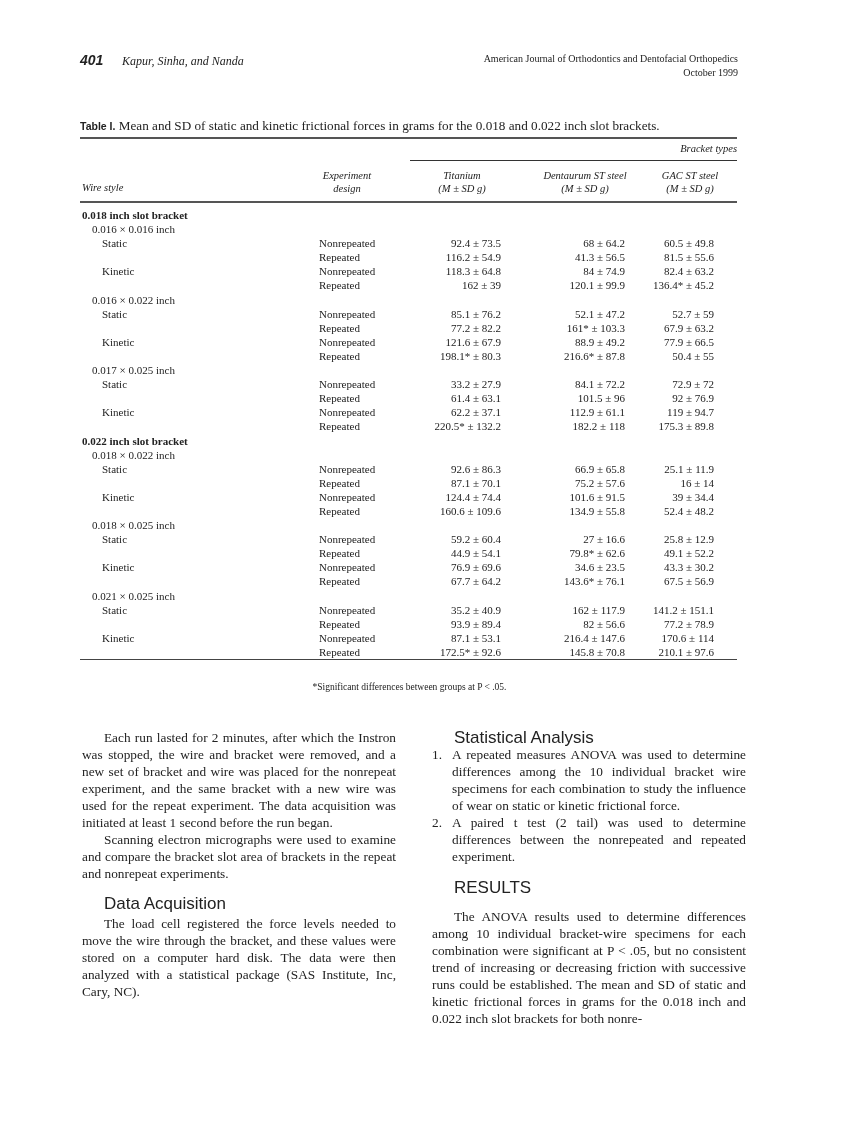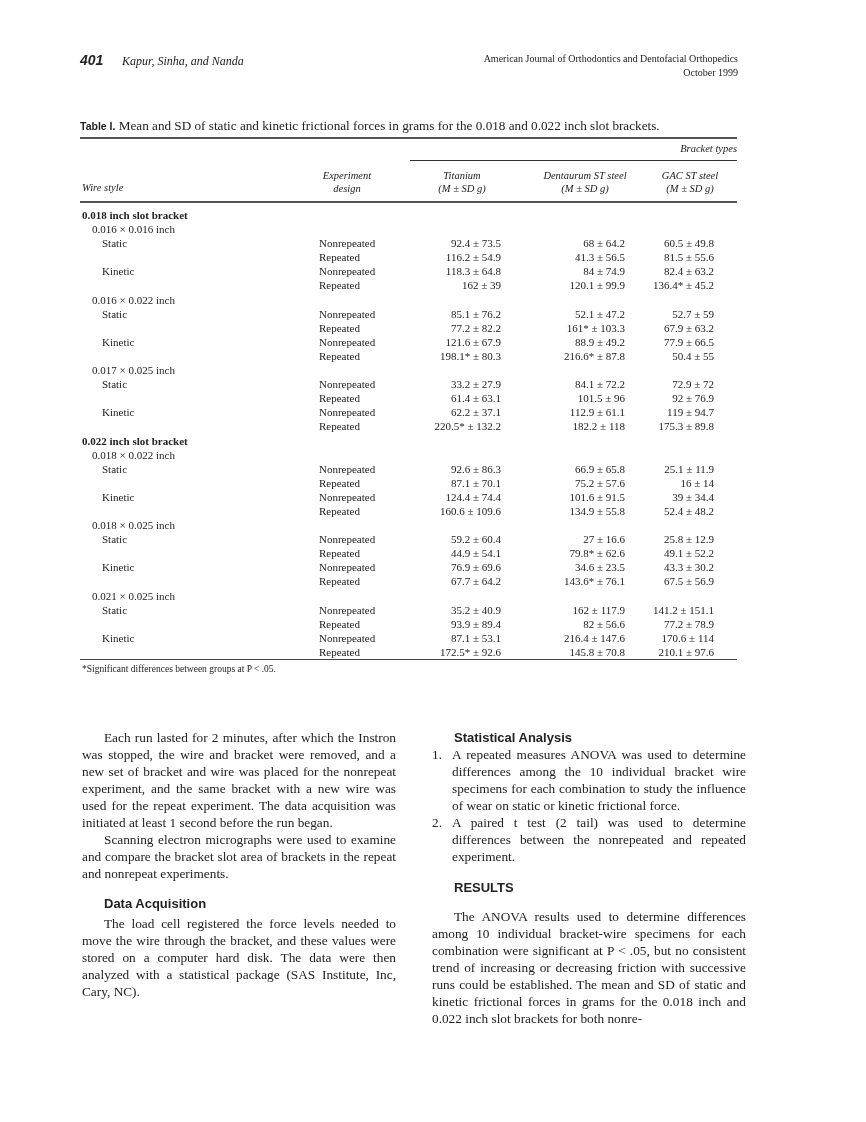--- a/index.html
+++ b/index.html
@@ -31,27 +31,27 @@
   .tbody { position: relative; font-size: 11px; padding-top: 5px; }
   .row { position: relative; height: 14.1px; line-height: 14.1px; white-space: nowrap; }
   .section-label { font-weight: bold; padding-left: 2px; }
   .sub-label { padding-left: 12px; }
   .cell-wire { position: absolute; left: 22px; }
   .cell-design { position: absolute; left: 239px; }
   .cell-ti { position: absolute; left: 320px; width: 101px; text-align: right; }
   .cell-de { position: absolute; left: 430px; width: 115px; text-align: right; }
   .cell-gac { position: absolute; left: 560px; width: 74px; text-align: right; }
 
-  .footnote { font-size: 9.5px; margin-top: 4px; padding-left: 2px; }
+  .footnote { font-size: 9.5px; margin-top: 22px; padding-left: 2px; text-align: center; }
 
   .col { position: absolute; top: 729px; width: 314px; font-size: 13.3px; line-height: 17px; text-align: justify; }
   .col.left { left: 82px; }
   .col.right { left: 432px; }
   .col p { margin: 0; text-indent: 22px; }
-  .sec-head { font-family: "Liberation Sans", sans-serif; font-weight: bold; font-size: 13px; margin: 0; text-indent: 0; }
+  .sec-head { font-family: "Liberation Sans", sans-serif; font-weight: normal; font-size: 17px; margin: 0; text-indent: 0; }
   .list { margin: 0; padding: 0; list-style: none; }
   .list li { position: relative; padding-left: 20px; }
   .list .num { position: absolute; left: 0; top: 0; }
 </style>
 </head>
 <body>
 
 <div class="running-head">
   <div class="rh-left">
     <span class="rh-page">401</span>

